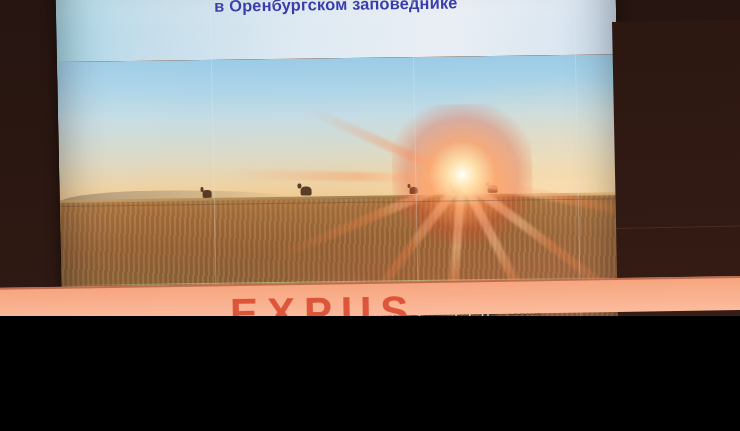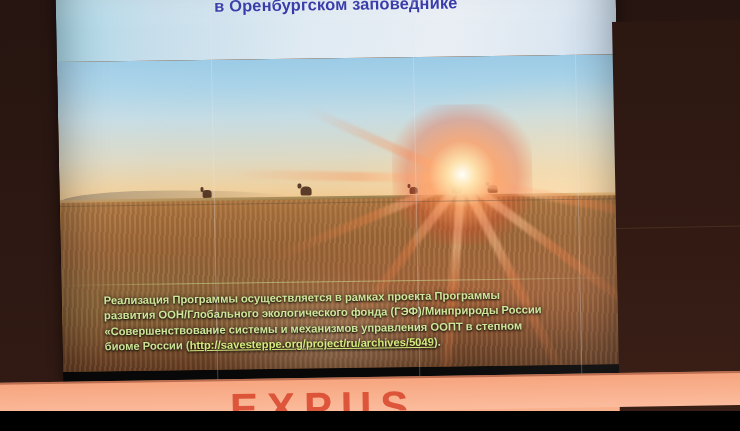--- a/index.html
+++ b/index.html
@@ -1,21 +1,21 @@
 <!DOCTYPE html>
 <html lang="ru"><head>
 <meta charset="utf-8">
 <title>Projected slide photo</title>
 <style>
   html,body{margin:0;padding:0;background:#000;}
   body{width:740px;height:431px;overflow:hidden;
        font-family:"Liberation Sans","DejaVu Sans",sans-serif;}
 
   
-  #stage{position:relative;width:740px;height:411px;overflow:hidden;
+  #stage{position:relative;width:740px;height:316px;overflow:hidden;
          background:#ec4899;}
 
   
   .wall{position:absolute;inset:0;
         background:linear-gradient(180deg,#f6a782 0%,#f8ab86 55%,#f9b08c 100%);}
 
   
   .dark-wall{position:absolute;left:-40px;top:-30px;width:820px;height:445px;
         background:linear-gradient(180deg,#241410 0%,#2b1712 40%,#321a14 100%);
         transform:rotate(-1.05deg);transform-origin:left top;}

